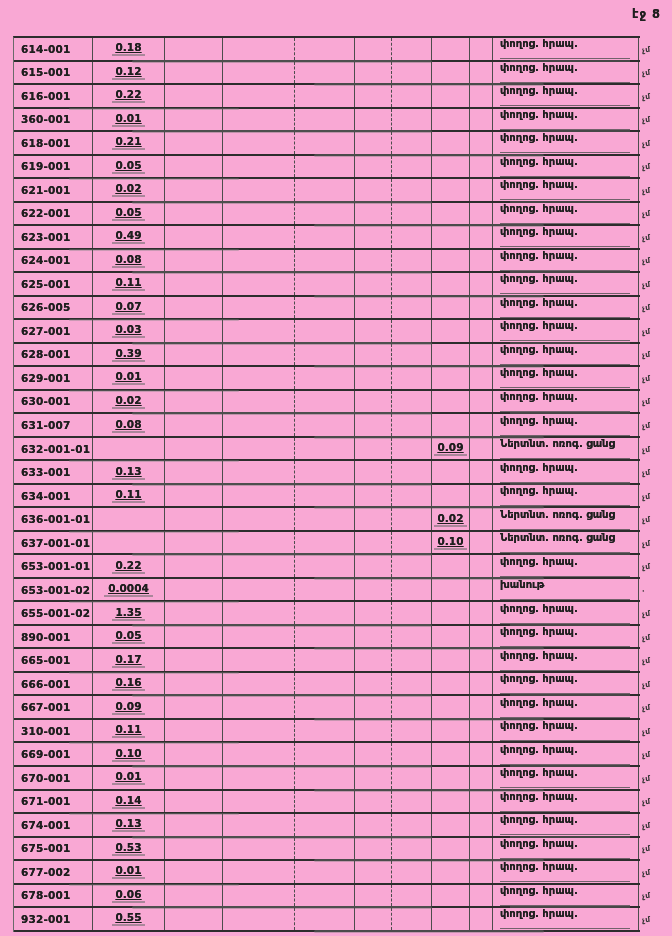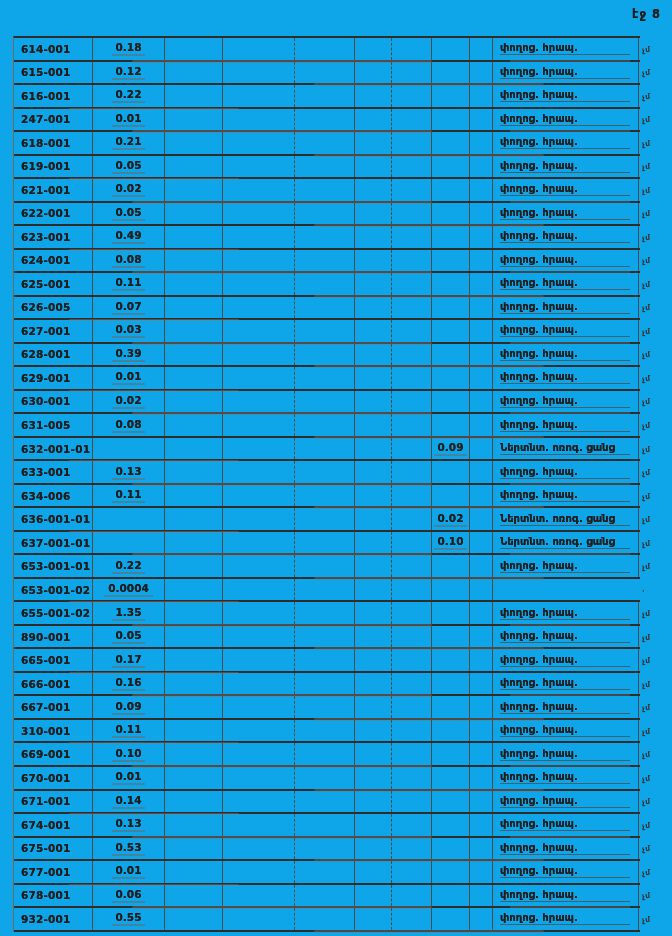--- a/index.html
+++ b/index.html
@@ -1,19 +1,19 @@
 <!DOCTYPE html>
 <html><head>
 <meta charset="utf-8">
 <style>
   html,body{margin:0;padding:0;background:#e8e8e6;}
   .page{
     position:relative;
     width:672px;height:936px;
-    background:#0ea5e9;
+    background:#f9a8d4;
     font-family:"DejaVu Sans",sans-serif;
     color:#1f1f1f;
     overflow:hidden;
     box-sizing:border-box;
   }
   .page-label{
     position:absolute;top:7px;right:11px;
     font-size:11.5px;font-weight:700;letter-spacing:1px;
     text-shadow:0 0 .5px #222;
   }
@@ -39,27 +39,27 @@
   .row .cell:nth-child(4){border-right-style:dashed;}
   .row .cell:nth-child(6){border-right-style:dashed;}
   .c-id{
     padding-left:7px;
     font-size:10.5px;font-weight:600;letter-spacing:.2px;
     text-shadow:0 0 .5px #222;white-space:nowrap;
   }
   .c-num{justify-content:center;font-size:10.5px;font-weight:600;}
   .c-num .u{
     border-bottom:2px solid rgba(105,105,105,.55);
-    padding:0 4px 1px 4px;text-shadow:0 0 .5px #222;
+    padding:0 4px 1px 4px;text-shadow:0 0 .5px #222;text-decoration:underline;
   }
   .c-use{padding-left:7px;font-size:10px;font-weight:600;}
   .c-use .u{
     display:inline-block;width:94%;
     border-bottom:1.5px solid rgba(80,80,80,.8);
-    padding-bottom:1px;white-space:nowrap;
+    padding-bottom:9px;white-space:nowrap;
     text-shadow:0 0 .5px #222;
   }
   .unit{
     position:absolute;right:-27px;top:50%;
     width:25px;
     transform:translateY(-50%) rotate(-7deg);
     font-size:7.5px;font-weight:600;color:#333;
     letter-spacing:.5px;line-height:1;
   }
   
@@ -135,21 +135,21 @@
     <div class="cell"></div>
     <div class="cell c-num c-canal"></div>
     <div class="cell"></div>
     <div class="cell c-use">
           <span class="u">փողոց. հրապ.</span>
         </div>
     <div class="unit">չմ</div>
   </div>
 
   <div class="row s1">
-    <div class="cell c-id">247-001</div>
+    <div class="cell c-id">360-001</div>
     <div class="cell c-num c-area">
           <span class="u">0.01</span>
         </div>
     <div class="cell"></div>
     <div class="cell"></div>
     <div class="cell"></div>
     <div class="cell"></div>
     <div class="cell"></div>
     <div class="cell c-num c-canal"></div>
     <div class="cell"></div>
@@ -369,21 +369,21 @@
     <div class="cell"></div>
     <div class="cell c-num c-canal"></div>
     <div class="cell"></div>
     <div class="cell c-use">
           <span class="u">փողոց. հրապ.</span>
         </div>
     <div class="unit">չմ</div>
   </div>
 
   <div class="row s2">
-    <div class="cell c-id">631-005</div>
+    <div class="cell c-id">631-007</div>
     <div class="cell c-num c-area">
           <span class="u">0.08</span>
         </div>
     <div class="cell"></div>
     <div class="cell"></div>
     <div class="cell"></div>
     <div class="cell"></div>
     <div class="cell"></div>
     <div class="cell c-num c-canal"></div>
     <div class="cell"></div>
@@ -423,21 +423,21 @@
     <div class="cell"></div>
     <div class="cell c-num c-canal"></div>
     <div class="cell"></div>
     <div class="cell c-use">
           <span class="u">փողոց. հրապ.</span>
         </div>
     <div class="unit">չմ</div>
   </div>
 
   <div class="row s2">
-    <div class="cell c-id">634-006</div>
+    <div class="cell c-id">634-001</div>
     <div class="cell c-num c-area">
           <span class="u">0.11</span>
         </div>
     <div class="cell"></div>
     <div class="cell"></div>
     <div class="cell"></div>
     <div class="cell"></div>
     <div class="cell"></div>
     <div class="cell c-num c-canal"></div>
     <div class="cell"></div>
@@ -506,20 +506,23 @@
     <div class="cell c-num c-area">
           <span class="u">0.0004</span>
         </div>
     <div class="cell"></div>
     <div class="cell"></div>
     <div class="cell"></div>
     <div class="cell"></div>
     <div class="cell"></div>
     <div class="cell c-num c-canal"></div>
     <div class="cell"></div>
+    <div class="cell c-use">
+          <span class="u">խանութ</span>
+        </div>
     <div class="unit">·</div>
   </div>
 
   <div class="row s1">
     <div class="cell c-id">655-001-02</div>
     <div class="cell c-num c-area">
           <span class="u">1.35</span>
         </div>
     <div class="cell"></div>
     <div class="cell"></div>
@@ -708,21 +711,21 @@
     <div class="cell"></div>
     <div class="cell c-num c-canal"></div>
     <div class="cell"></div>
     <div class="cell c-use">
           <span class="u">փողոց. հրապ.</span>
         </div>
     <div class="unit">չմ</div>
   </div>
 
   <div class="row s3">
-    <div class="cell c-id">677-001</div>
+    <div class="cell c-id">677-002</div>
     <div class="cell c-num c-area">
           <span class="u">0.01</span>
         </div>
     <div class="cell"></div>
     <div class="cell"></div>
     <div class="cell"></div>
     <div class="cell"></div>
     <div class="cell"></div>
     <div class="cell c-num c-canal"></div>
     <div class="cell"></div>

